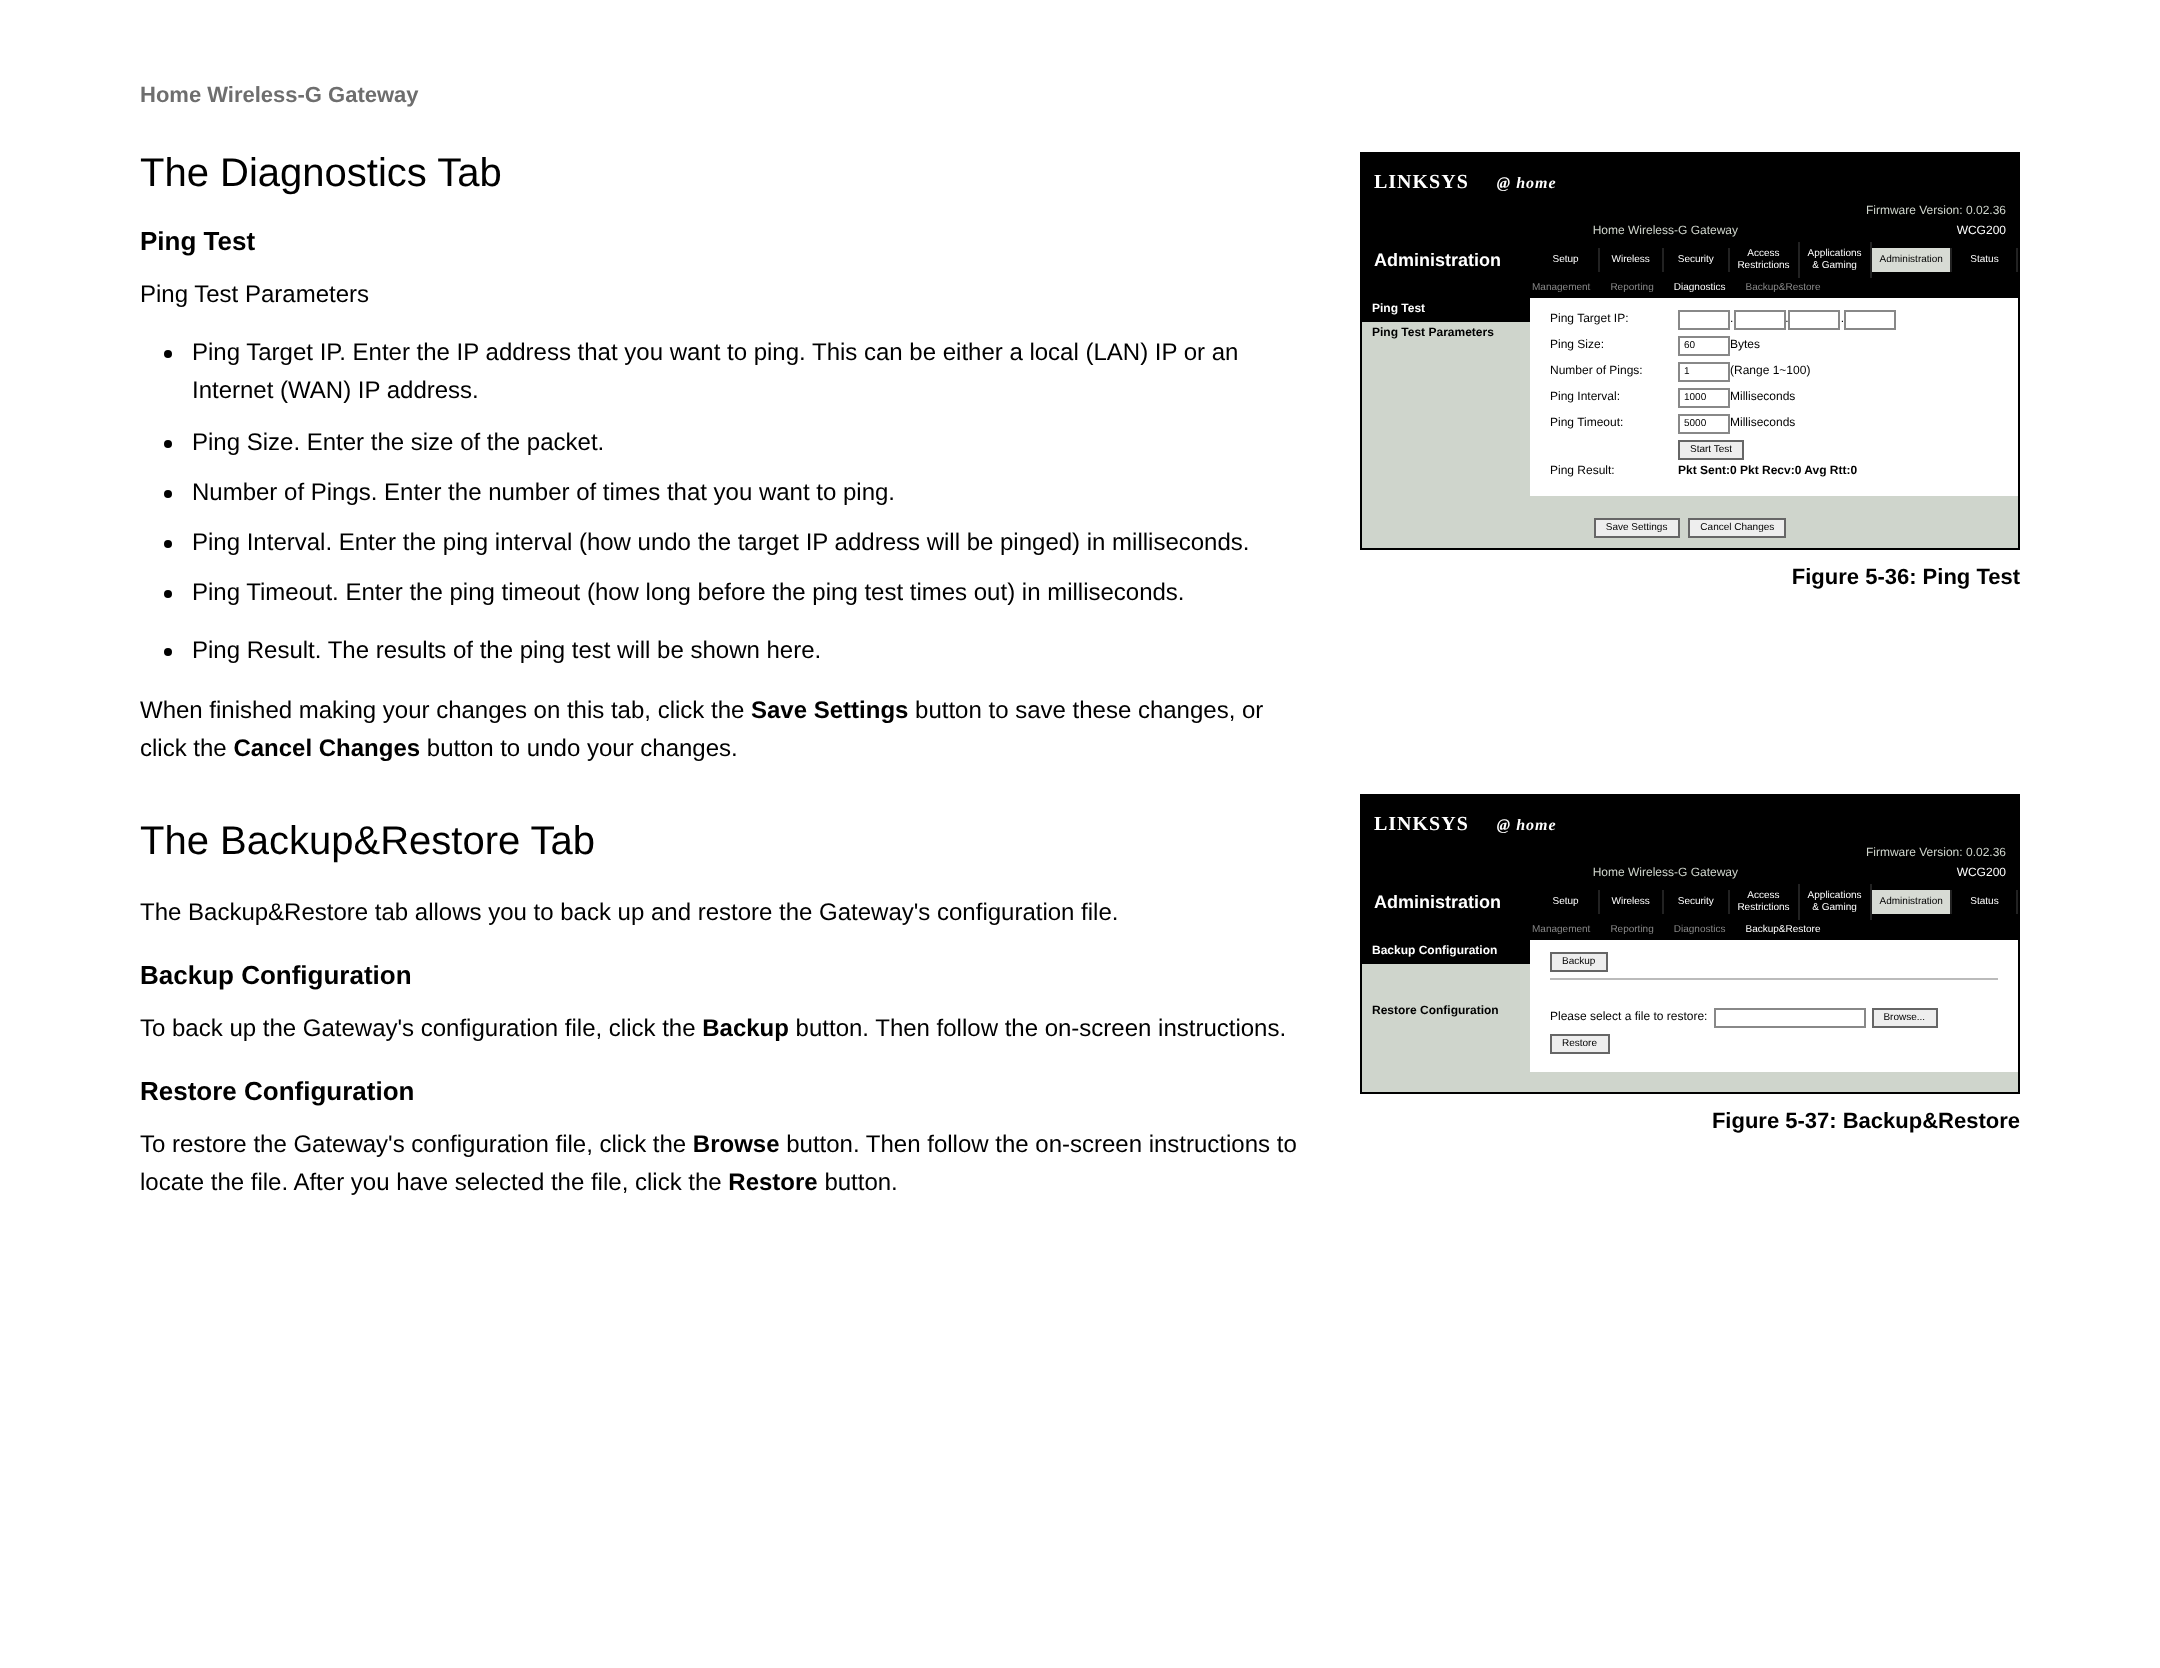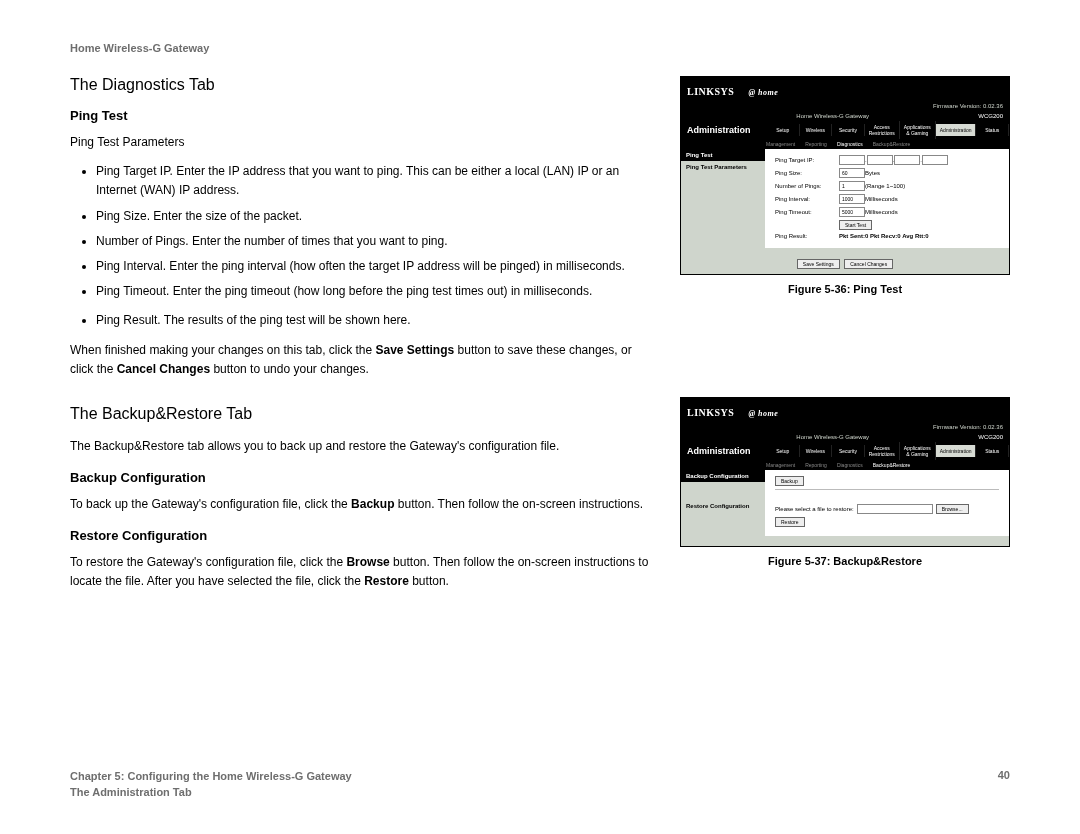--- a/index.html
+++ b/index.html
@@ -1,27 +1,27 @@
 <!DOCTYPE html>
 <html><head>
 <meta charset="utf-8">
 <style>
   html,body{margin:0;padding:0;background:#fff;font-family:Arial,Helvetica,sans-serif;color:#000}
   .page{width:1080px;height:834px;position:relative;box-sizing:border-box;padding:42px 70px 44px 70px}
   .doc-header{font-size:11px;font-weight:bold;color:#6e6e6e;margin-bottom:22px}
   .cols{display:flex;gap:28px}
   .main{flex:1;min-width:0}
   .side{width:330px;flex-shrink:0}
-  h2{font-size:16px;font-weight:normal;margin:0 0 14px 0}
+  h2{font-size:20px;font-weight:normal;margin:0 0 14px 0}
   h3{font-size:13px;font-weight:bold;margin:14px 0 10px 0}
   .para{font-size:12px;line-height:1.6;margin:0 0 10px 0}
   ul{margin:0 0 10px 0;padding-left:26px}
   li{font-size:12px;line-height:1.6;margin-bottom:6px}
   .bold{font-weight:bold}
-  .fig-caption{font-size:11px;font-weight:bold;text-align:center;margin:8px 0 22px 0}
+  .fig-caption{font-size:11px;font-weight:bold;text-align:right;margin:8px 0 22px 0}
   .shot{border:1px solid #000;background:#cfd5cc}
   .shot-inner{background:#000;padding:4px 6px}
   .logo{font-family:Georgia,serif;color:#fff;font-weight:bold;font-size:10px;letter-spacing:.5px;display:inline-block}
   .cursive{font-style:italic;font-size:8px;margin-left:14px}
   .bar{background:#000;color:#cfd5cc;font-size:6px;text-align:right;padding:0 6px 2px 0}
   .admin-row{display:flex;background:#f9a8d4}
   .admin-label{background:#000;color:#fff;font-size:9px;font-weight:bold;padding:4px 6px;width:74px}
   .tabs{display:flex;flex:1;background:#000;align-items:center;gap:0}
   .tab{font-size:5px;color:#fff;padding:3px 4px;border-right:1px solid #222;text-align:center;flex:1}
   .tab.hl{background:#d7dbd4;color:#000}
@@ -52,21 +52,21 @@
 <div class="cols">
 
   <div class="main">
     <h2>The Diagnostics Tab</h2>
     <h3>Ping Test</h3>
     <p class="para">Ping Test Parameters</p>
     <ul>
       <li>Ping Target IP. Enter the IP address that you want to ping. This can be either a local (LAN) IP or an Internet (WAN) IP address.</li>
       <li>Ping Size. Enter the size of the packet.</li>
       <li>Number of Pings. Enter the number of times that you want to ping.</li>
-      <li>Ping Interval. Enter the ping interval (how often the target IP address will be pinged) in milliseconds.</li>
+      <li>Ping Interval. Enter the ping interval (how undo the target IP address will be pinged) in milliseconds.</li>
       <li>Ping Timeout. Enter the ping timeout (how long before the ping test times out) in milliseconds.</li>
     </ul>
     <ul>
       <li>Ping Result. The results of the ping test will be shown here.</li>
     </ul>
     <p class="para">
       <span>When finished making your changes on this tab, click the </span><span class="bold">Save Settings</span><span> button to save these changes, or click the </span><span class="bold">Cancel Changes</span><span> button to undo your changes.</span>
     </p>
 
     <h2 style="margin-top:26px">The Backup&amp;Restore Tab</h2>
@@ -212,21 +212,14 @@
           </div>
         </div>
       </div>
       <div style="background:#cfd5cc;height:10px"></div>
     </div>
     <div class="fig-caption">Figure 5-37: Backup&amp;Restore</div>
 
   </div>
 </div>
 
-<div class="footer">
-  <div class="left">
-    <div>Chapter 5: Configuring the Home Wireless-G Gateway</div>
-    <div>The Administration Tab</div>
-  </div>
-  <div>40</div>
+
 </div>
 
-</div>
-
 </body></html>

